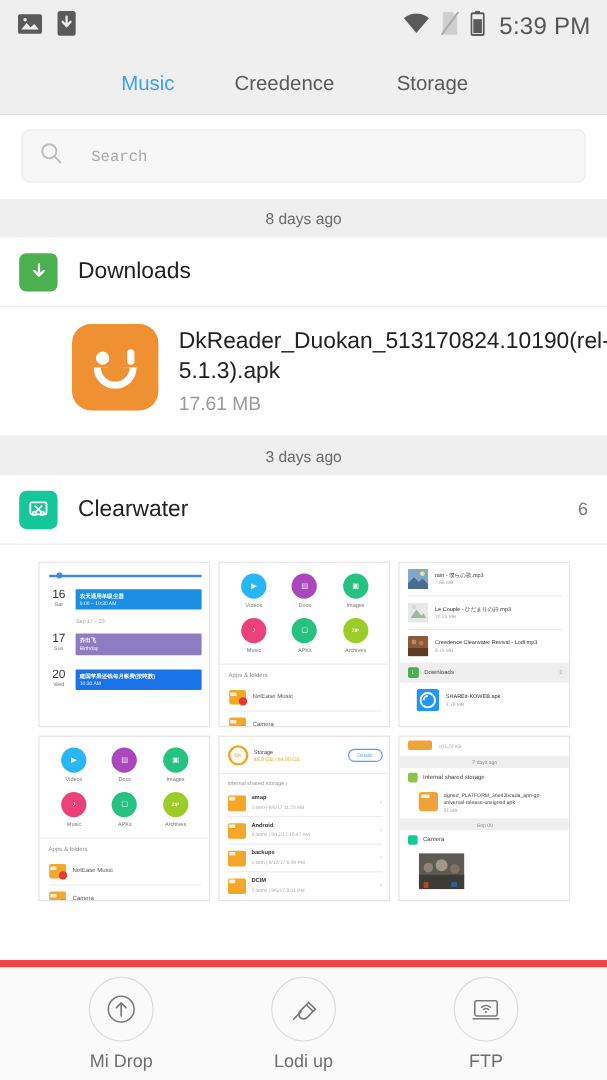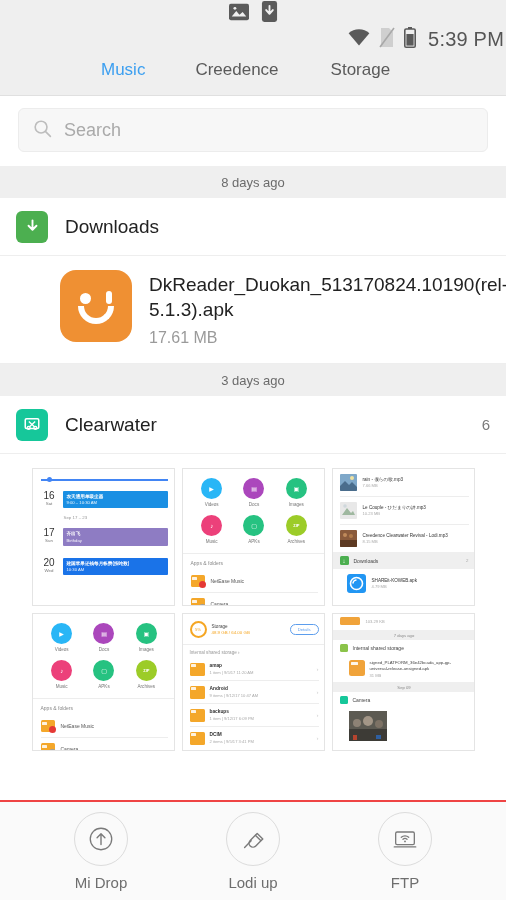--- a/index.html
+++ b/index.html
@@ -8,22 +8,21 @@
     font-family: "Liberation Sans", "DejaVu Sans", sans-serif;
     background: #ffffff;
     overflow: hidden;
   }
   body { position: relative; }
 
   
   .statusbar {
     height: 44px; background: #efefef;
     display: flex; align-items: center;
-    padding: 0 2px;
-    flex-direction: column;
+    padding: 0 14px;
   }
   .sb-left { display: flex; align-items: center; gap: 11px; }
   .sb-right { margin-left: auto; display: flex; align-items: center; gap: 9px; }
   .sb-time { font-size: 20px; color: #555; letter-spacing: .2px; margin-left: 3px; }
 
   
   .tabbar {
     height: 52px; background: #efefef;
     display: flex; align-items: center;
     border-bottom: 1px solid #e0e0e0;
@@ -38,22 +37,22 @@
   .tab-storage { margin-left: 44px; }
 
   
   .search-wrap { background: #fff; padding: 12px 18px 14px 18px; }
   .search-box {
     height: 44px; background: #f7f7f7; border: 1px solid #ececec;
     border-radius: 6px; display: flex; align-items: center; padding: 0 14px;
   }
   .search-box input {
     border: none; outline: none; background: transparent;
-    font-size: 18px; color: #333; margin-left: 12px; flex: 1;
-    font-family: Liberation Sans, sans-serif;
+    font-size: 13px; color: #333; margin-left: 24px; flex: 1;
+    font-family: Liberation Mono, monospace;
   }
   .search-box input::placeholder { color: #aaa; }
 
   
   .date-band {
     background: #efefef; height: 32px;
     display: flex; align-items: center; justify-content: center;
     font-size: 13px; color: #6b6b6b;
   }
 
@@ -176,21 +175,21 @@
            position:relative;}
   .rc-fi::after{content:"";position:absolute;left:2px;top:2px;width:7px;height:3px;
                 background:#fff;border-radius:.5px;opacity:.9;}
   .rc-ft { margin-left:5px; }
   .rc-fn { font-size:4.3px;color:#444;line-height:1.35; }
   .rc-fs { font-size:4.1px;color:#aaa;margin-top:1.5px; }
 
   
   .bottombar {
     position: absolute; left: 0; bottom: 0; width: 506px; height: 100px;
-    background: #fafafa; border-top: 2px solid #ef4444;
+    background: #fafafa; border-top: 6px solid #ef4444;
     display: flex; align-items: center; justify-content: center; gap: 32px;
   }
   .bb-item { width: 120px; text-align: center; cursor: pointer; }
   .bb-circle {
     width: 54px; height: 54px; border-radius: 50%; border: 1px solid #dcdcdc;
     margin: 0 auto 8px auto; display: flex; align-items: center; justify-content: center;
     background: #fafafa;
   }
   .bb-label { font-size: 15px; color: #6e6e6e; }
 </style>

